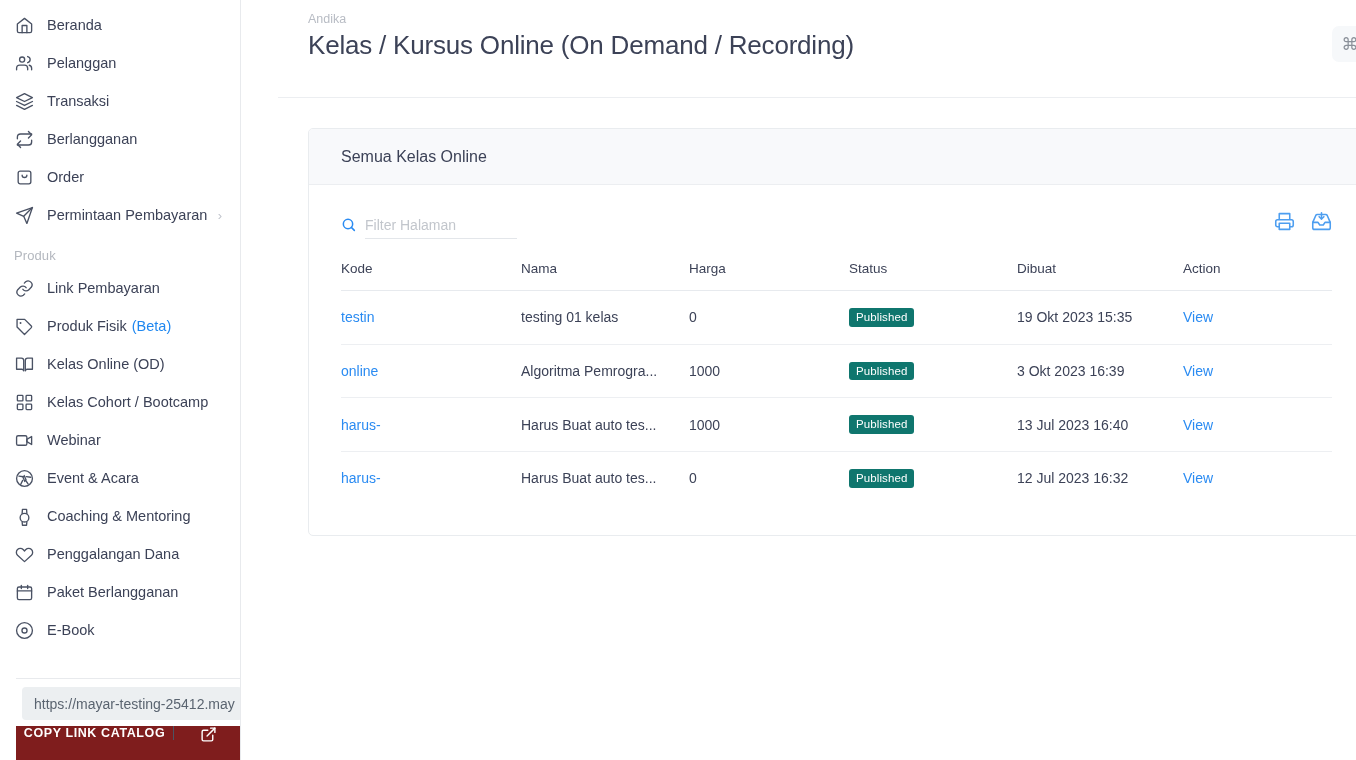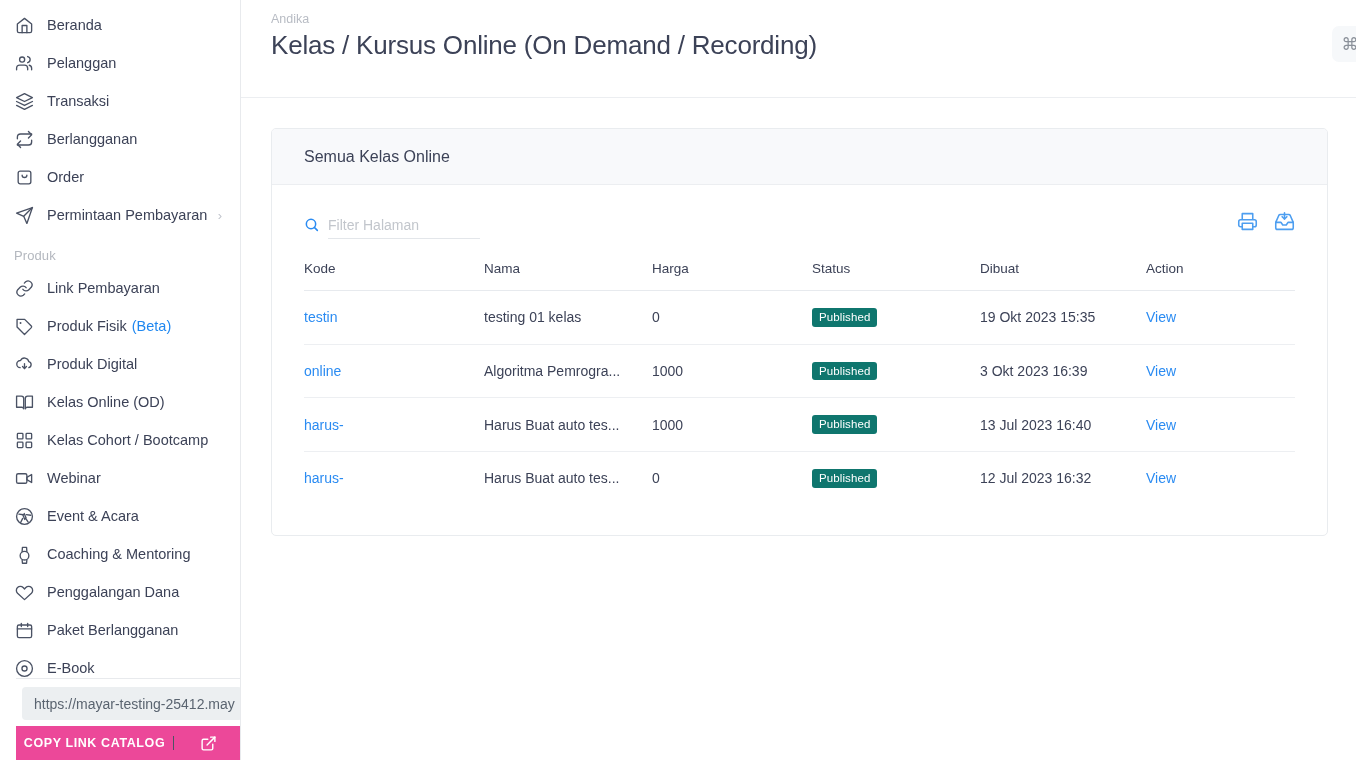--- a/index.html
+++ b/index.html
@@ -2,21 +2,21 @@
 <html><head>
 <meta charset="utf-8">
 <style>
   * { box-sizing: border-box; margin: 0; padding: 0; }
   html, body {
     width: 1356px; height: 760px;
     font-family: "Liberation Sans", sans-serif;
     background: #ffffff;
     overflow: hidden;
   }
-  .app { position: relative; width: 1356px; height: 740px; display: flex; }
+  .app { position: relative; width: 1356px; height: 740px; display: flex; gap: 37px; }
 
   
   .sidebar {
     position: relative;
     width: 241px; height: 760px;
     background: #ffffff;
     border-right: 1px solid #e8eaed;
     flex: 0 0 241px;
     overflow: hidden;
   }
@@ -63,22 +63,22 @@
     background: #eceff1;
     border-radius: 4px;
     height: 33px;
     display: flex; align-items: center;
     padding: 0 12px;
     color: #5a6470;
     font-size: 14px;
     overflow: hidden; white-space: nowrap;
   }
   .copy-bar {
-    display: flex; align-items: center;
-    background: #ec4899;
+    display: flex; align-items: flex-start;
+    background: #7f1d1d;
     height: 34px;
     width: 226px;
     overflow: hidden;
   }
   .copy-bar-label {
     flex: 1;
     display: flex; align-items: center; justify-content: center;
     color: #ffffff;
     font-size: 12.5px;
     font-weight: 600;
@@ -283,30 +283,20 @@
         <span class="nav-icon">
           <svg viewBox="0 0 24 24" fill="none" stroke="currentColor" stroke-width="1.7" stroke-linecap="round" stroke-linejoin="round">
               <path d="M20.6 13.4L12 22 2.6 12.6V3h9.6l8.4 8.4a1.5 1.5 0 0 1 0 2z"></path>
               <circle cx="7" cy="7.5" r="1.2" fill="currentColor" stroke="none"></circle>
             </svg>
         </span>
         <span class="nav-label">Produk Fisik</span>
         <span class="beta-tag">(Beta)</span>
       </div>
 
-      <div class="nav-item">
-        <span class="nav-icon">
-          <svg viewBox="0 0 24 24" fill="none" stroke="currentColor" stroke-width="1.7" stroke-linecap="round" stroke-linejoin="round">
-              <path d="M6.5 16a4.5 4.5 0 0 1 .5-9 5.5 5.5 0 0 1 10.4 1.3A4 4 0 0 1 17.5 16"></path>
-              <path d="M12 11v6"></path>
-              <path d="M9.5 14.5L12 17l2.5-2.5"></path>
-            </svg>
-        </span>
-        <span class="nav-label">Produk Digital</span>
-      </div>
 
       <div class="nav-item">
         <span class="nav-icon">
           <svg viewBox="0 0 24 24" fill="none" stroke="currentColor" stroke-width="1.7" stroke-linecap="round" stroke-linejoin="round">
               <path d="M2 4h6a3 3 0 0 1 3 3v13a2.5 2.5 0 0 0-2.5-2H2z"></path>
               <path d="M22 4h-6a3 3 0 0 0-3 3v13a2.5 2.5 0 0 1 2.5-2H22z"></path>
             </svg>
         </span>
         <span class="nav-label">Kelas Online (OD)</span>
       </div>

